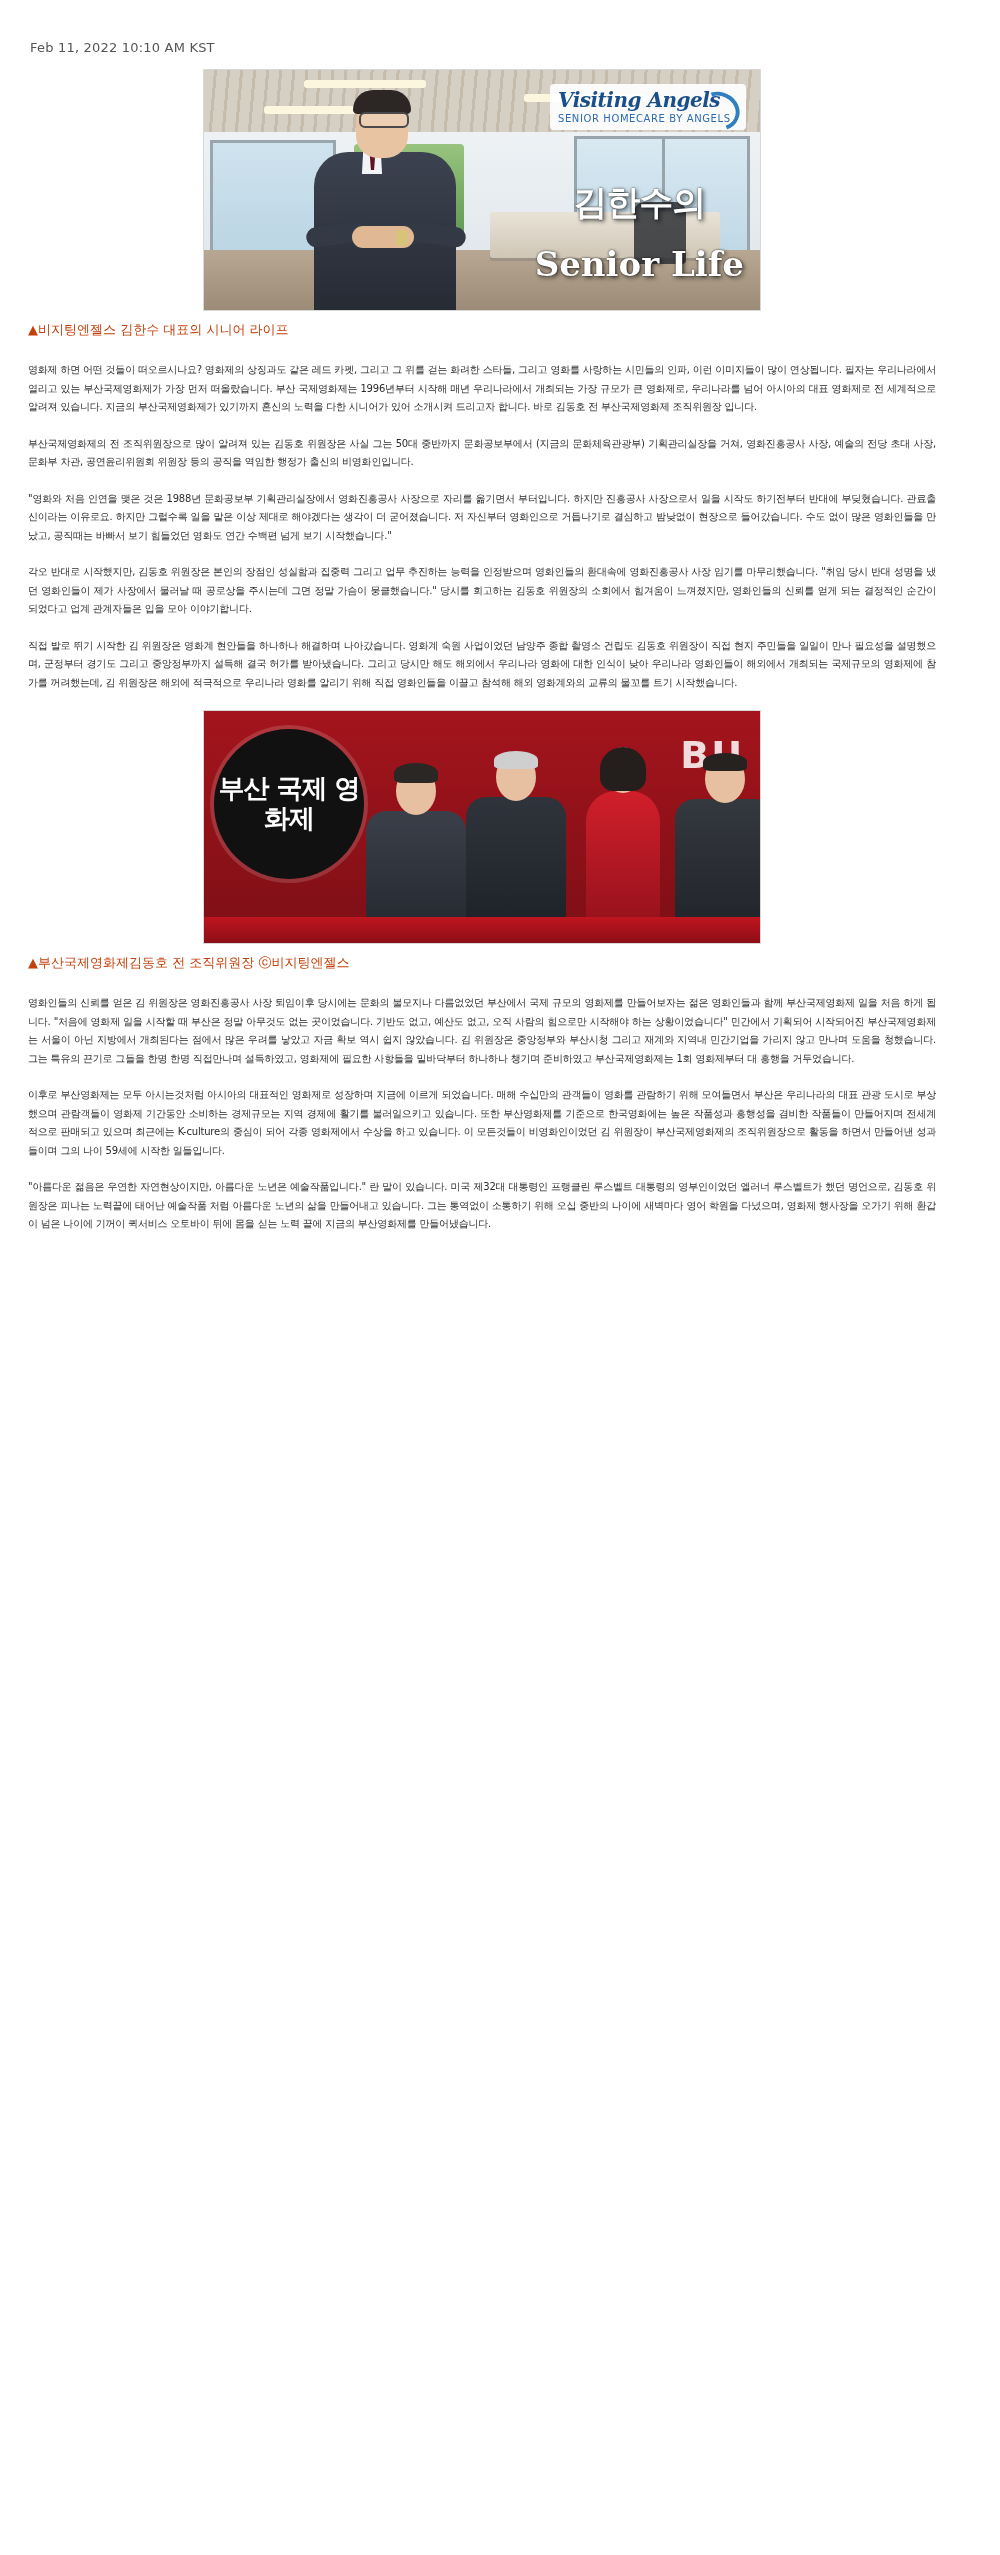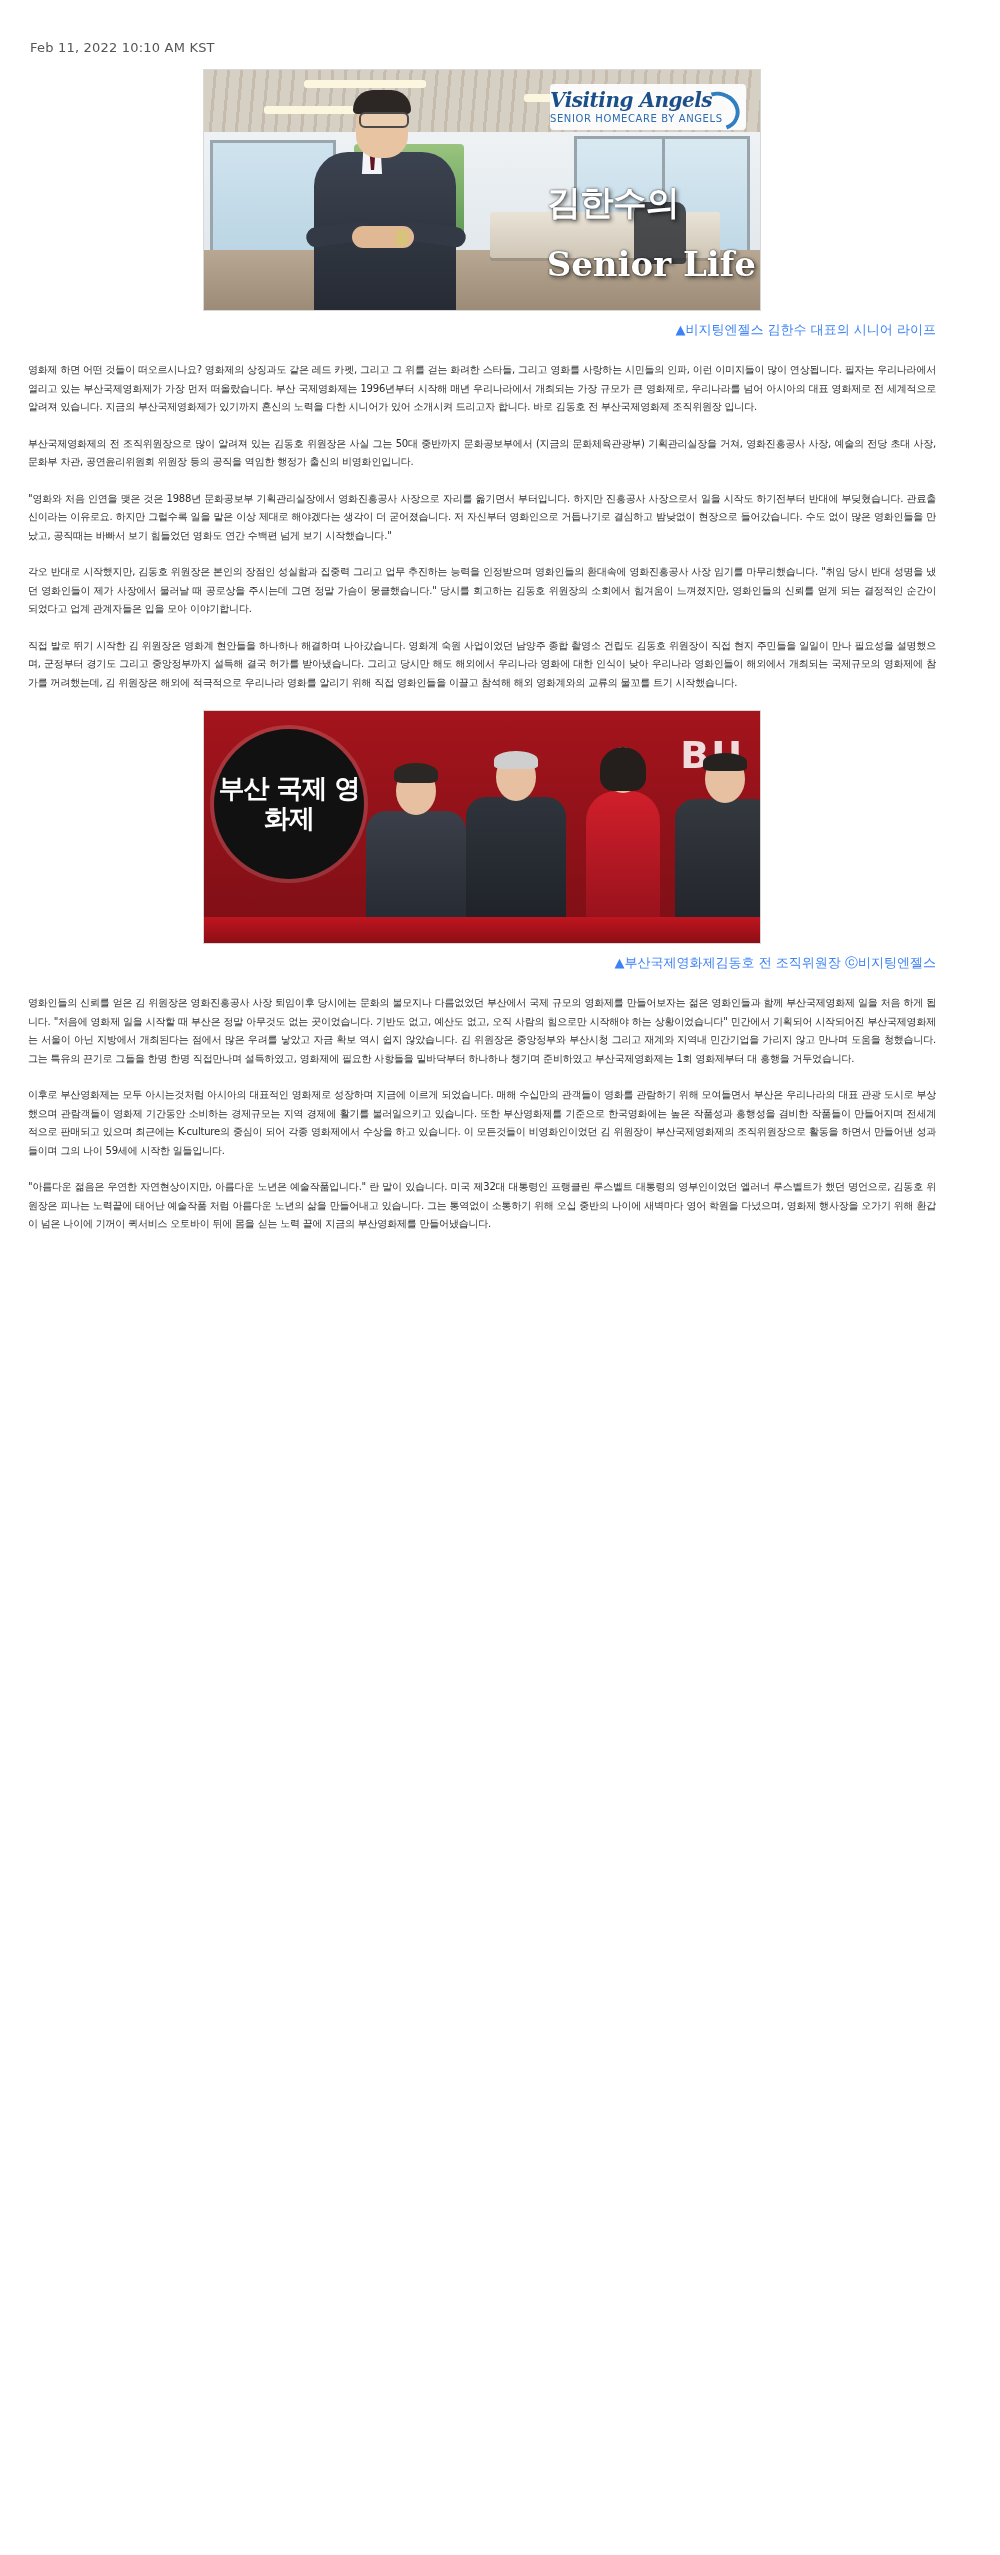--- a/index.html
+++ b/index.html
@@ -39,23 +39,23 @@
   .figure-frame {
     position: relative;
     width: 556px;
     height: 240px;
     margin: 0 auto;
     overflow: hidden;
     background: #c9d2d8;
     border: 1px solid #d8d8d8;
   }
   .caption {
-    text-align: right;
+    text-align: left;
     font-size: 13px;
-    color: #3b82f6;
+    color: #c2410c;
     margin: 10px 0 22px 0;
   }
   p.body {
     font-size: 10px;
     line-height: 1.85;
     color: #2b2b2b;
     margin: 0 0 18px 0;
     text-align: justify;
     letter-spacing: -0.2px;
   }
@@ -198,20 +198,21 @@
   
   .va-logo {
     position: absolute;
     right: 14px; top: 14px;
     width: 196px; height: 46px;
     background: rgba(255,255,255,.92);
     border-radius: 4px;
     display: flex;
     flex-direction: column;
     justify-content: center;
+    padding-left: 8px;
     box-sizing: border-box;
   }
   .va-logo .va-main {
     font-family: "DejaVu Serif", "Liberation Serif", serif;
     font-style: italic;
     font-weight: bold;
     font-size: 20px;
     color: #1b4f8a;
     line-height: 1;
     letter-spacing: -0.5px;
@@ -228,23 +229,23 @@
     width: 34px; height: 30px;
     border: 4px solid #2f7fc1;
     border-left-color: transparent;
     border-bottom-color: transparent;
     border-radius: 50%;
     transform: rotate(25deg);
   }
   
   .hero-title {
     position: absolute;
-    right: 4px;
+    right: 16px;
     bottom: 26px;
-    text-align: left;
+    text-align: center;
     color: #ffffff;
   }
   .hero-title .line1 {
     font-size: 34px;
     font-weight: bold;
     letter-spacing: -1px;
     text-shadow: 2px 2px 4px rgba(0,0,0,.6), 0 0 2px rgba(0,0,0,.8);
   }
   .hero-title .line2 {
     font-family: "DejaVu Serif", "Liberation Serif", serif;

